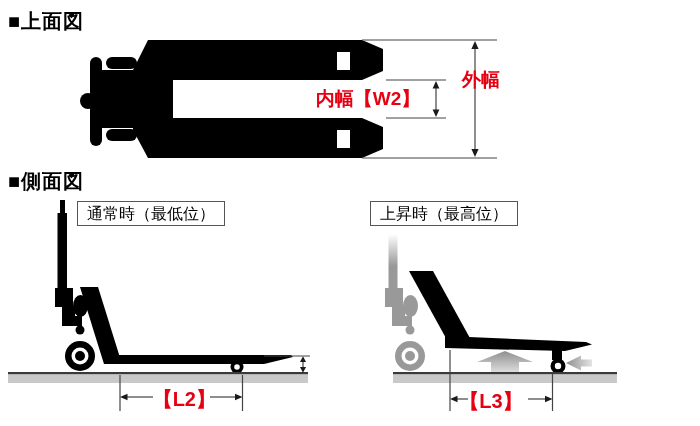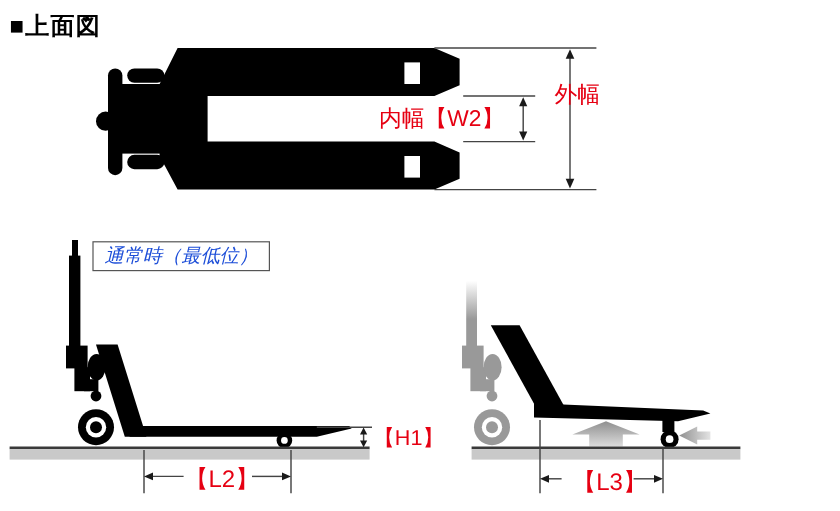--- a/index.html
+++ b/index.html
@@ -5,24 +5,24 @@
   html,body{margin:0;padding:0;background:#fff;}
   #stage{
     position:relative;width:700px;height:426px;background:#ffffff;overflow:hidden;
     font-family:"Liberation Sans","DejaVu Sans",sans-serif;
   }
   .abs{position:absolute;}
   .section-header{
     font-size:20px;font-weight:bold;color:#000;letter-spacing:1px;white-space:nowrap;
   }
   .caption-box{
-    border:1.5px solid #555;background:#fff;color:#1d4ed8;
-    font-size:16px;line-height:23px;height:23px;padding:0 9px;white-space:nowrap;font-style:italic;
+    border:1.5px solid #555;background:#fff;color:#000000;
+    font-size:16px;line-height:23px;height:23px;padding:0 9px;white-space:nowrap;
   }
-  .dim-label{color:#e60012;font-weight:normal;white-space:nowrap;}
+  .dim-label{color:#e60012;font-weight:bold;white-space:nowrap;}
   .w2-label{font-size:19px;text-align:center;width:130px;}
   .w1-label{font-size:19px;text-align:center;width:66px;line-height:22px;display:flex;flex-direction:column;align-items:center;}
   .h1-label{font-size:18px;}
   .l-label{font-size:20px;text-align:center;width:70px;}
   svg{display:block;}
 </style>
 </head>
 <body>
 
 <div id="stage">
@@ -141,23 +141,24 @@
   </svg>
 
   <div class="abs section-header" style="left:8px;top:8px;">■上面図</div>
 
   <div class="abs dim-label w2-label" style="left:303px;top:86px;">内幅【W2】</div>
 
   <div class="abs dim-label w1-label" style="left:448px;top:69px;">
     <span>外幅</span>
   </div>
 
+  <div class="abs section-header" style="left:8px;top:168px;">■側面図</div>
 
   <div class="abs caption-box" style="left:77px;top:201px;">通常時（最低位）</div>
 
+  <div class="abs caption-box" style="left:370px;top:201px;">上昇時（最高位）</div>
 
-  <div class="abs dim-label h1-label" style="left:311px;top:353px;">【H1】</div>
 
   <div class="abs dim-label l-label" style="left:146px;top:386px;text-align:right;">【L2】</div>
 
-  <div class="abs dim-label l-label" style="left:473px;top:388px;">【L3】</div>
+  <div class="abs dim-label l-label" style="left:456px;top:388px;">【L3】</div>
 
 </div>
 
 </body></html>

